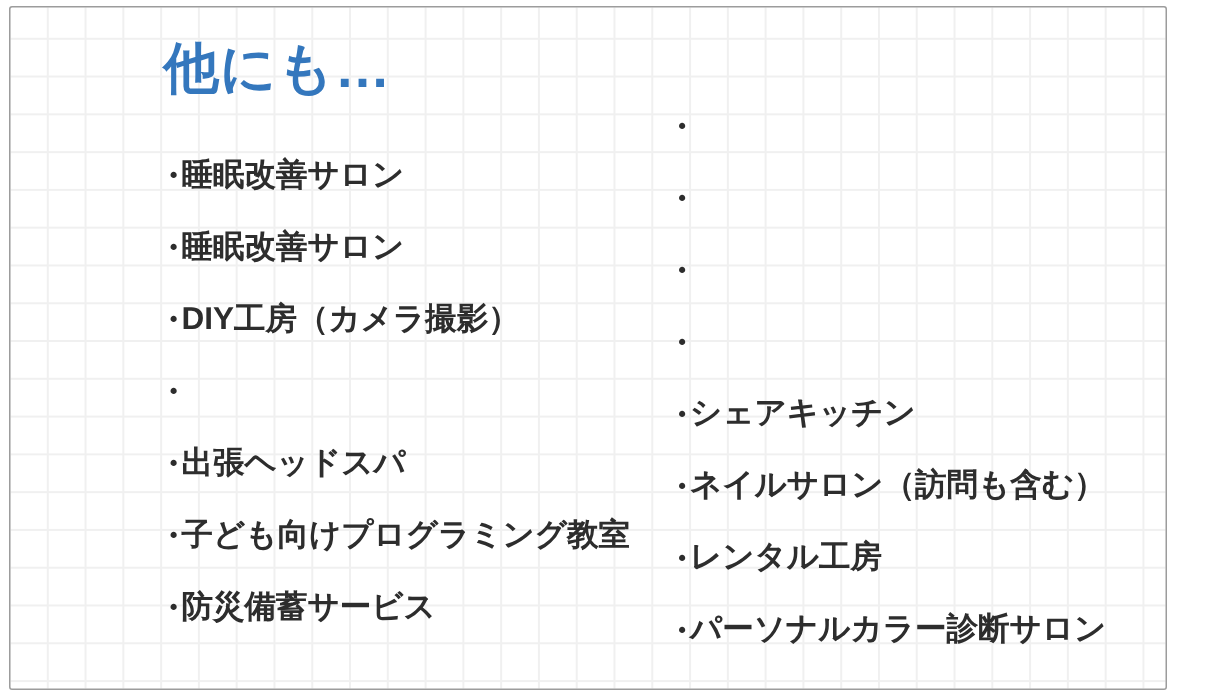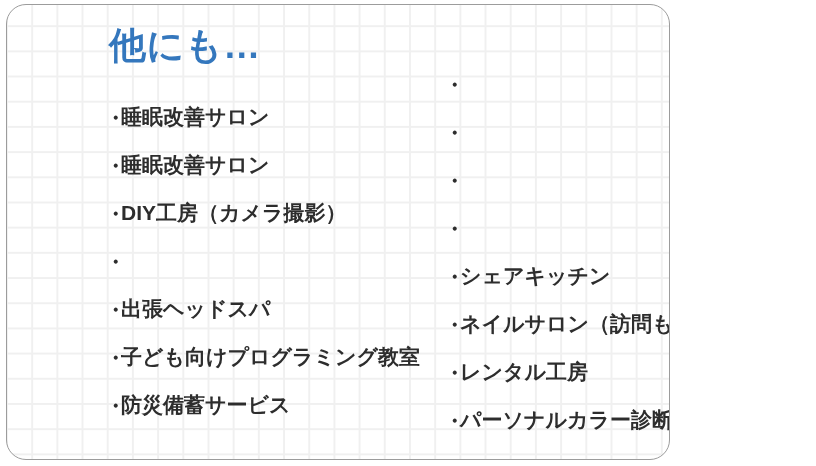--- a/index.html
+++ b/index.html
@@ -20,25 +20,25 @@
     height: 466px;
     box-sizing: border-box;
     background: #ffffff;
   }
 
   
   .card {
     position: absolute;
     left: 6px;
     top: 4px;
-    width: 664px;
+    width: 772px;
     height: 456px;
     box-sizing: border-box;
     border: 1.5px solid #9c9c9c;
-    border-radius: 20px;
+    border-radius: 2px;
     background-color: #ffffff;
     background-image:
       linear-gradient(to right,  #f0f0f0 1.6px, rgba(0,0,0,0) 1.6px),
       linear-gradient(to bottom, #f0f0f0 1.6px, rgba(0,0,0,0) 1.6px);
     background-size: 25.2px 25.2px;
     background-position: -1px -5px;
     overflow: hidden;
     padding-left: 11px;
   }
 

